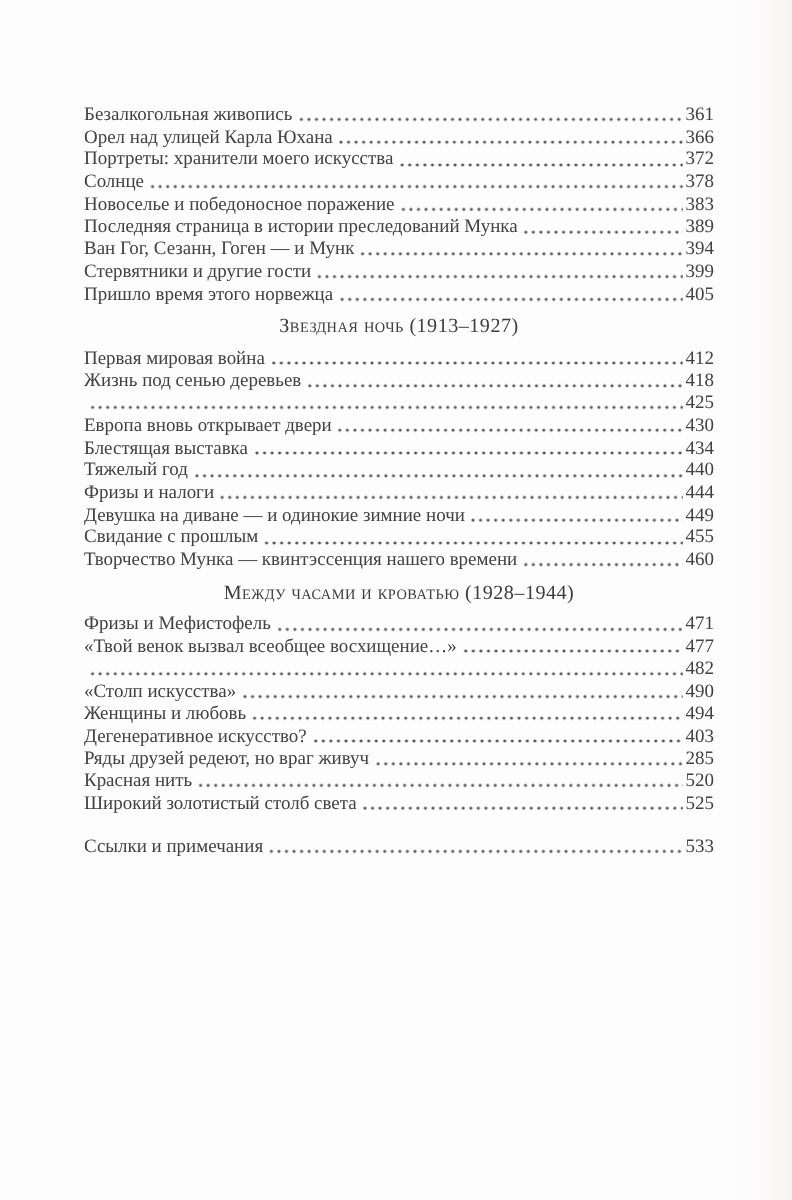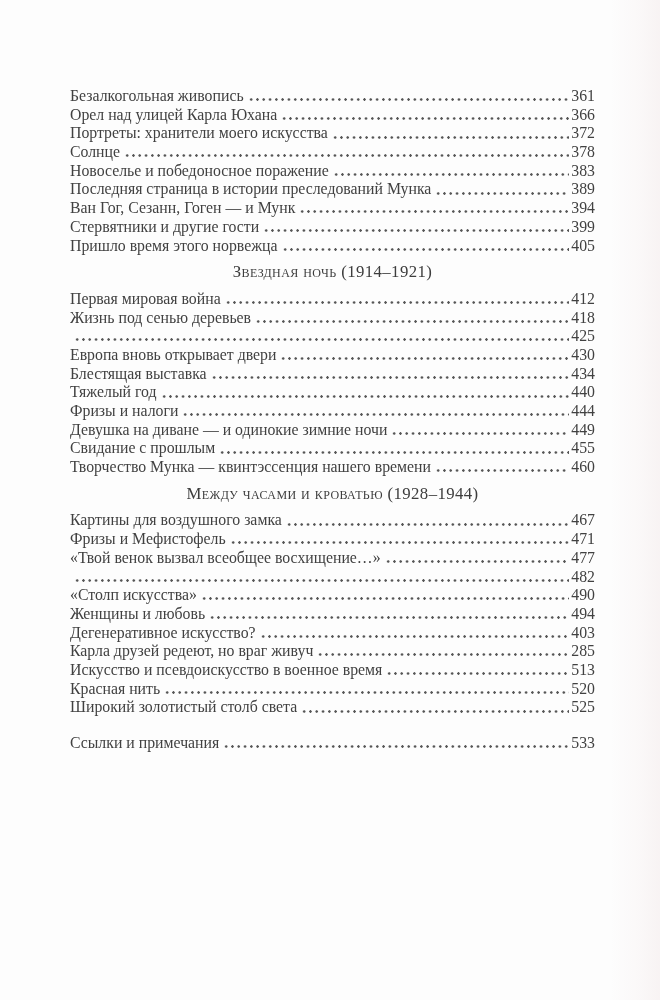--- a/index.html
+++ b/index.html
@@ -114,21 +114,21 @@
           <span class="dots"></span>
           <span class="toc-page">399</span>
         </div>
         <div class="toc-row">
           <span class="toc-title">Пришло время этого норвежца</span>
           <span class="dots"></span>
           <span class="toc-page">405</span>
         </div>
       </section>
       <section class="toc-section">
-        <div class="toc-heading">Звездная ночь (1914–1921)</div>
+        <div class="toc-heading">Звездная ночь (1913–1927)</div>
         <div class="toc-row">
           <span class="toc-title">Первая мировая война</span>
           <span class="dots"></span>
           <span class="toc-page">412</span>
         </div>
         <div class="toc-row">
           <span class="toc-title">Жизнь под сенью деревьев</span>
           <span class="dots"></span>
           <span class="toc-page">418</span>
         </div>
@@ -168,25 +168,20 @@
         </div>
         <div class="toc-row">
           <span class="toc-title">Творчество Мунка — квинтэссенция нашего времени</span>
           <span class="dots"></span>
           <span class="toc-page">460</span>
         </div>
       </section>
       <section class="toc-section">
         <div class="toc-heading">Между часами и кроватью (1928–1944)</div>
         <div class="toc-row">
-          <span class="toc-title">Картины для воздушного замка</span>
-          <span class="dots"></span>
-          <span class="toc-page">467</span>
-        </div>
-        <div class="toc-row">
           <span class="toc-title">Фризы и Мефистофель</span>
           <span class="dots"></span>
           <span class="toc-page">471</span>
         </div>
         <div class="toc-row">
           <span class="toc-title">«Твой венок вызвал всеобщее восхищение…»</span>
           <span class="dots"></span>
           <span class="toc-page">477</span>
         </div>
         <div class="toc-row">
@@ -202,28 +197,23 @@
           <span class="toc-title">Женщины и любовь</span>
           <span class="dots"></span>
           <span class="toc-page">494</span>
         </div>
         <div class="toc-row">
           <span class="toc-title">Дегенеративное искусство?</span>
           <span class="dots"></span>
           <span class="toc-page">403</span>
         </div>
         <div class="toc-row">
-          <span class="toc-title">Карла друзей редеют, но враг живуч</span>
+          <span class="toc-title">Ряды друзей редеют, но враг живуч</span>
           <span class="dots"></span>
           <span class="toc-page">285</span>
-        </div>
-        <div class="toc-row">
-          <span class="toc-title">Искусство и псевдоискусство в военное время</span>
-          <span class="dots"></span>
-          <span class="toc-page">513</span>
         </div>
         <div class="toc-row">
           <span class="toc-title">Красная нить</span>
           <span class="dots"></span>
           <span class="toc-page">520</span>
         </div>
         <div class="toc-row">
           <span class="toc-title">Широкий золотистый столб света</span>
           <span class="dots"></span>
           <span class="toc-page">525</span>

